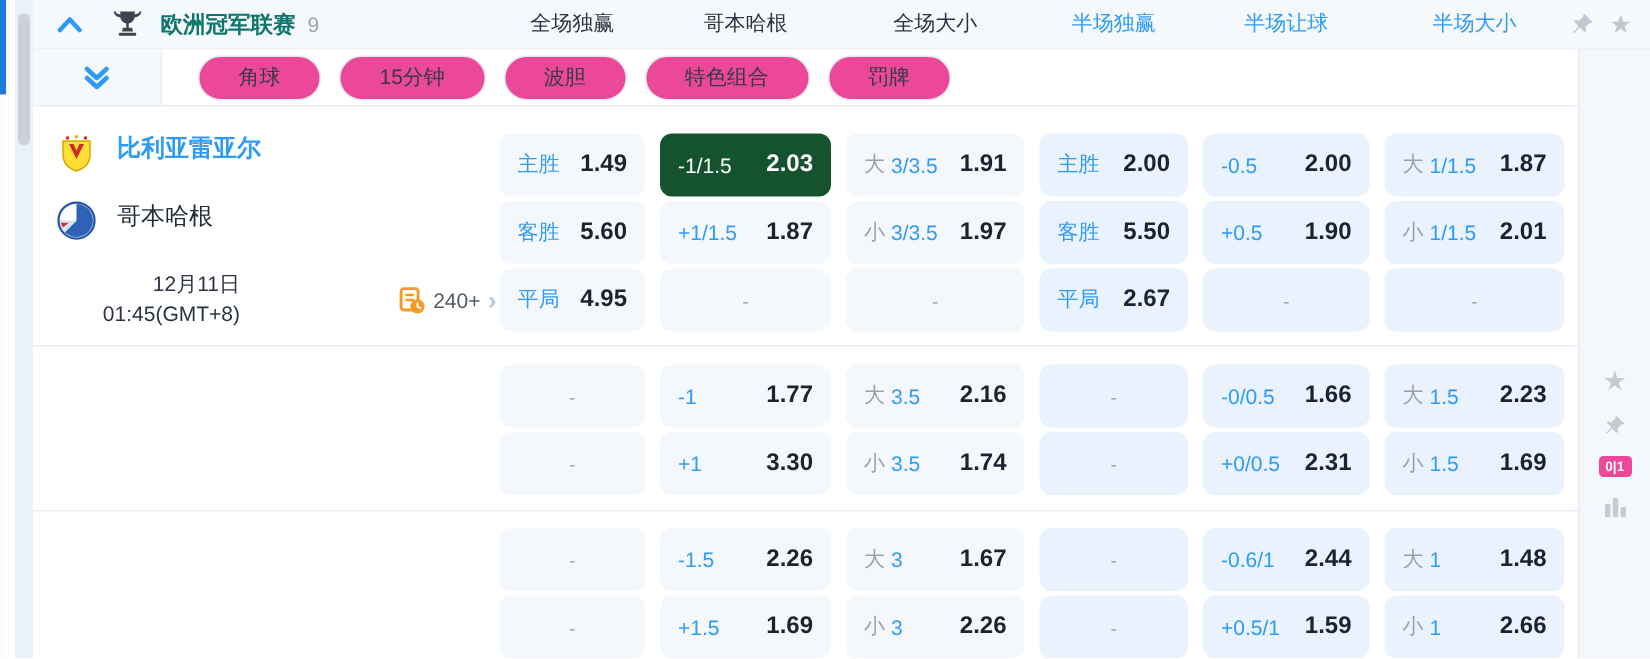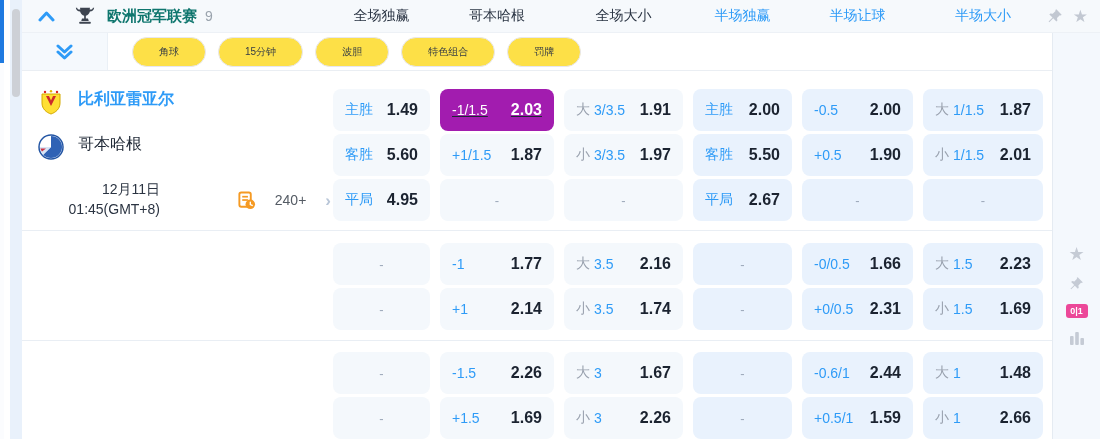--- a/index.html
+++ b/index.html
@@ -35,47 +35,47 @@
   .col-head.half { color:#2e9bf7; }
   .header-right { flex:1; display:flex; justify-content:flex-end; align-items:center; gap:10px; padding-right:12px; }
   .hdr-star { font-size:17px; color:#c2c8d2; line-height:1; }
 
   
   .tabs-row { position:absolute; left:22px; top:33px; right:48px; height:38px; background:#ffffff;
     border-bottom:1px solid #eaeef3; display:flex; align-items:center; }
   .tabs-left { width:86px; height:100%; background:#f5f9fd; border-right:1px solid #eaf0f6;
     display:flex; align-items:center; justify-content:center; }
   .tabs-list { display:flex; gap:12px; margin-left:24px; }
-  .tab-pill { height:30px; padding:0 26px; border:1px solid #e7e7ef; border-radius:16px; background:#fde047;
-    display:flex; align-items:center; font-size:10px; color:#333a44; cursor:pointer; white-space:nowrap; }
+  .tab-pill { height:30px; padding:0 26px; border:1px solid #e7e7ef; border-radius:16px; background:#ec4899;
+    display:flex; align-items:center; font-size:14px; color:#333a44; cursor:pointer; white-space:nowrap; }
 
   
   .content { position:absolute; left:22px; top:72px; right:48px; }
   .section { display:flex; border-bottom:1px solid #e9eef4; }
   .section.s1 { padding:17px 0 9px; }
   .section.s2 { padding:12px 0 10px; }
   .section.s3 { padding:11px 0 0; border-bottom:none; }
   .left-pane { width:311px; display:flex; flex-direction:column; gap:3px; }
   .left-row { height:42px; display:flex; align-items:flex-start; padding-left:16px; }
   .team-name { font-size:16px; margin-left:14px; }
   .team-name.home { color:#2e9bf7; font-weight:bold; }
   .team-name.away { color:#222b38; }
   .meta-row { height:42px; display:flex; align-items:center; justify-content:space-between; padding-left:10px; }
   .date-block { width:128px; text-align:right; font-size:14px; color:#2b3442; line-height:1.4; }
-  .more-block { display:flex; align-items:center; gap:19px; margin-right:2px; cursor:pointer; }
+  .more-block { display:flex; align-items:center; gap:5px; margin-right:2px; cursor:pointer; }
   .more-text { font-size:14px; color:#545b64; }
   .chev-right { font-size:17px; color:#b9c6d8; font-weight:bold; line-height:1; }
 
   .grid-rows { display:flex; flex-direction:column; gap:3px; }
   .grid-row { display:grid; grid-template-columns:97px 114px 119px 99px 111px 120px; column-gap:10px;text-align:center; }
   .cell { height:42px; border-radius:8px; background:#f4f8fc; display:flex; align-items:center;
     justify-content:space-between; padding:0 12px; cursor:pointer; }
   .cell.ht { background:#e9f2fd; }
   .cell.dash { justify-content:center; color:#9aa7b8; font-size:13px; cursor:default; }
-  .cell.hl { background:#a21caf;text-decoration:underline; }
+  .cell.hl { background:#14532d; }
   .cell .lbl { display:flex; align-items:center; }
   .cell .prefix { color:#99a1ae; font-size:14px; margin-right:4px; }
   .cell .line { color:#2e9bf7; font-size:14px; }
   .cell .value { color:#1b2330; font-size:16px; font-weight:bold; }
   .cell.hl .line, .cell.hl .value { color:#ffffff; }
 </style>
 </head>
 <body>
 
 <div class="scroll-outer">
@@ -329,21 +329,21 @@
             </span>
             <span class="value">2.23</span>
           </div>
         </div>
         <div class="grid-row">
           <div class="cell dash">-</div>
           <div class="cell">
             <span class="lbl">
               <span class="line">+1</span>
             </span>
-            <span class="value">2.14</span>
+            <span class="value">3.30</span>
           </div>
           <div class="cell">
             <span class="lbl">
               <span class="prefix">小</span>
               <span class="line">3.5</span>
             </span>
             <span class="value">1.74</span>
           </div>
           <div class="cell ht dash">-</div>
           <div class="cell ht">

